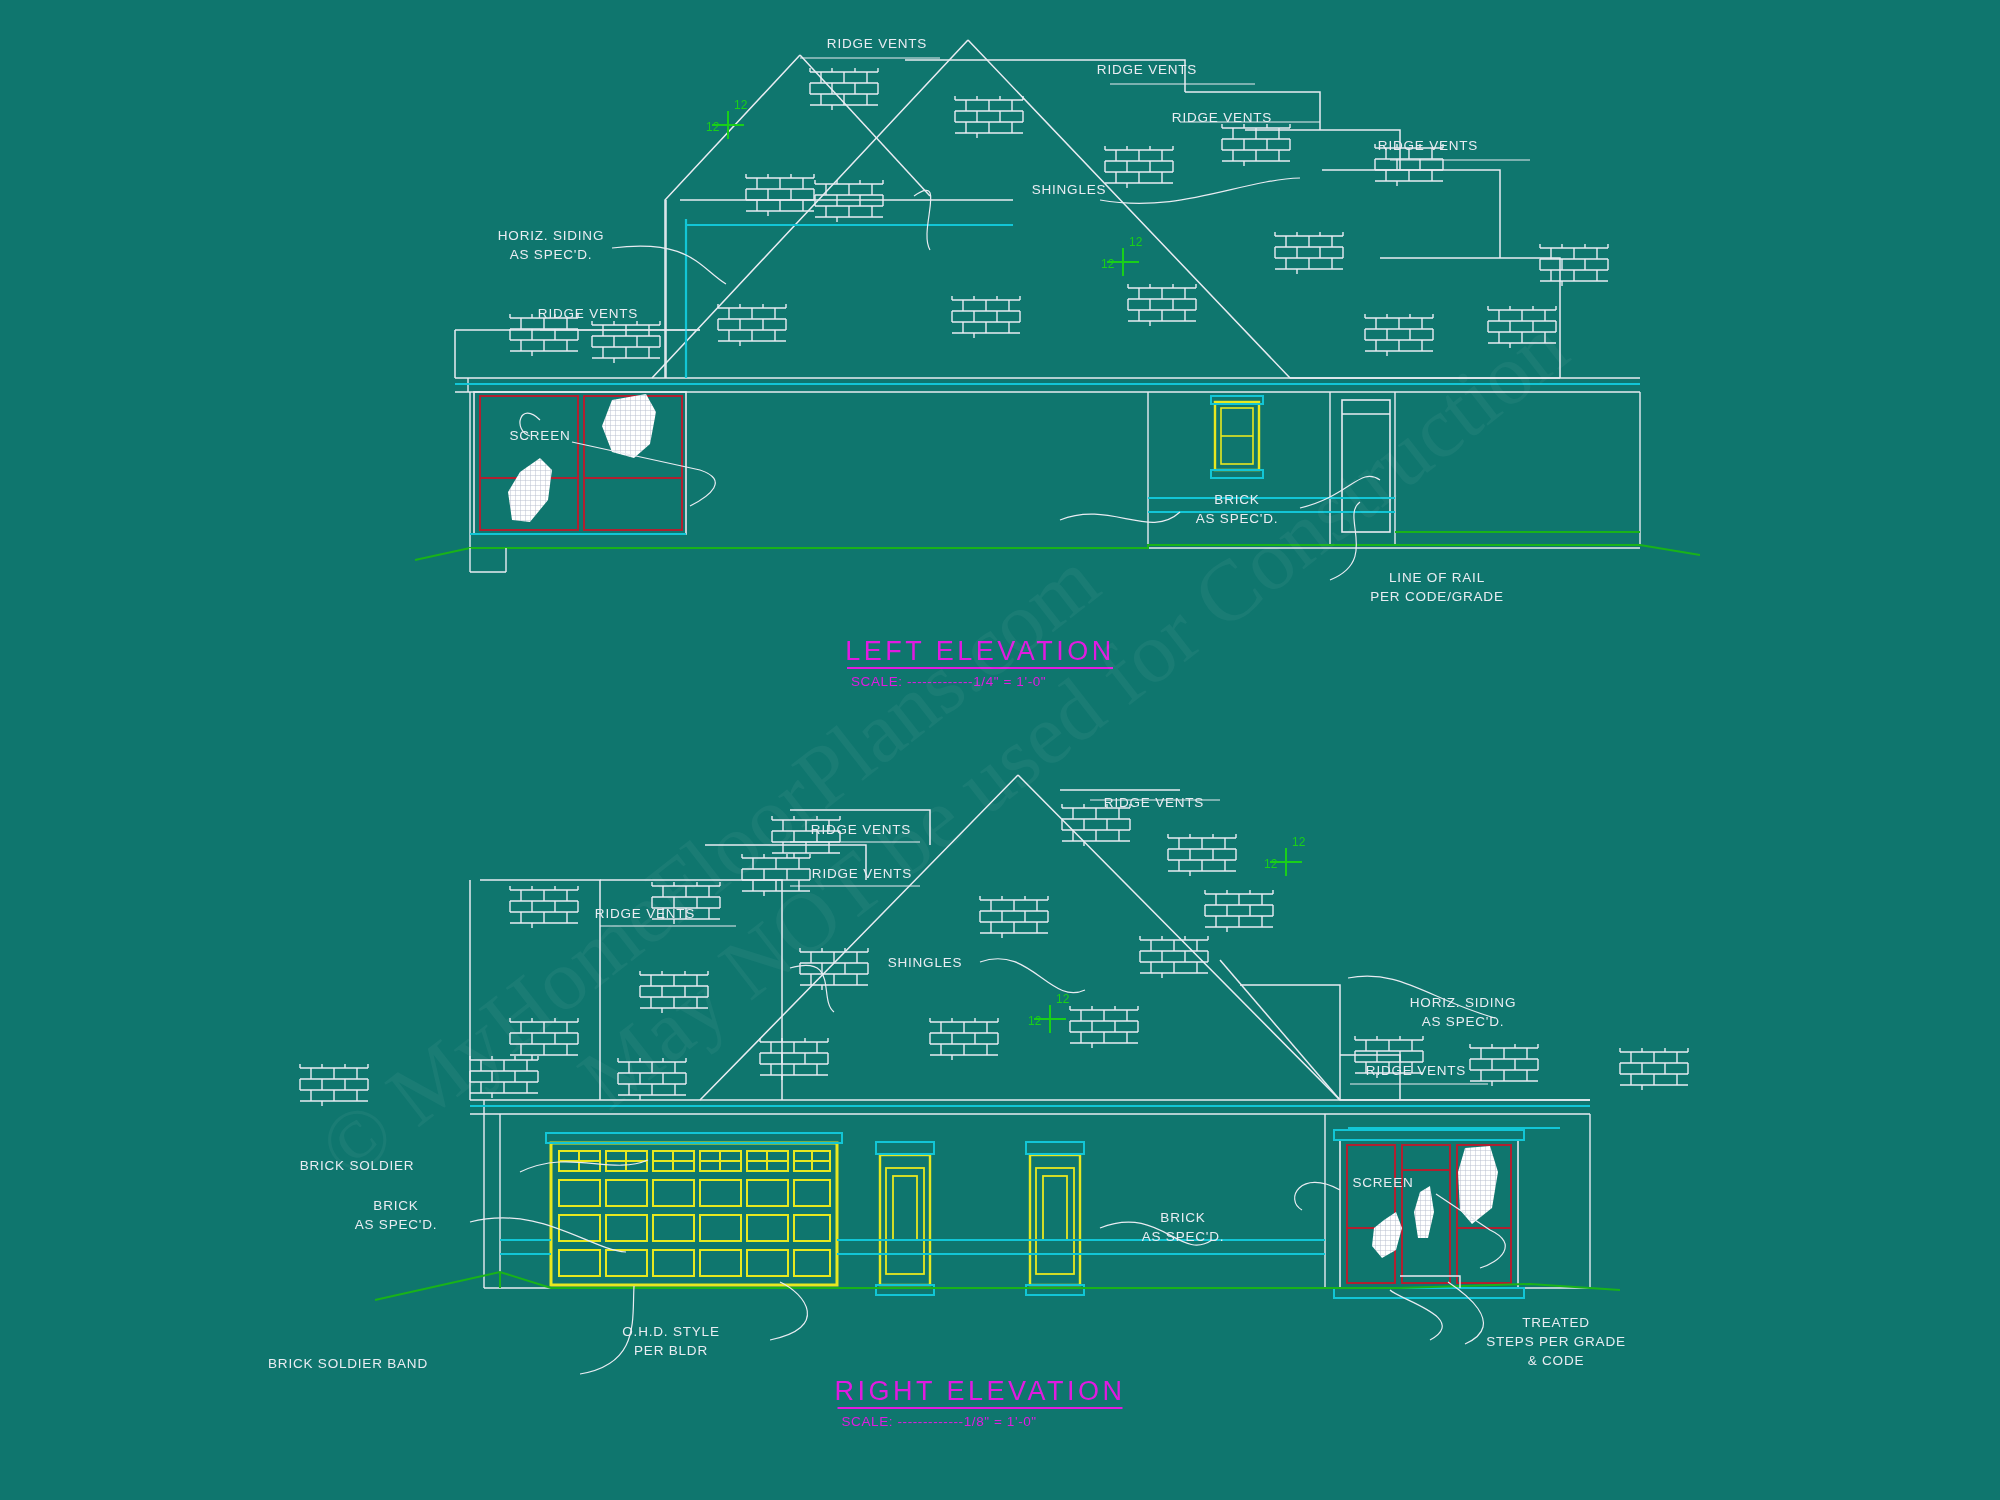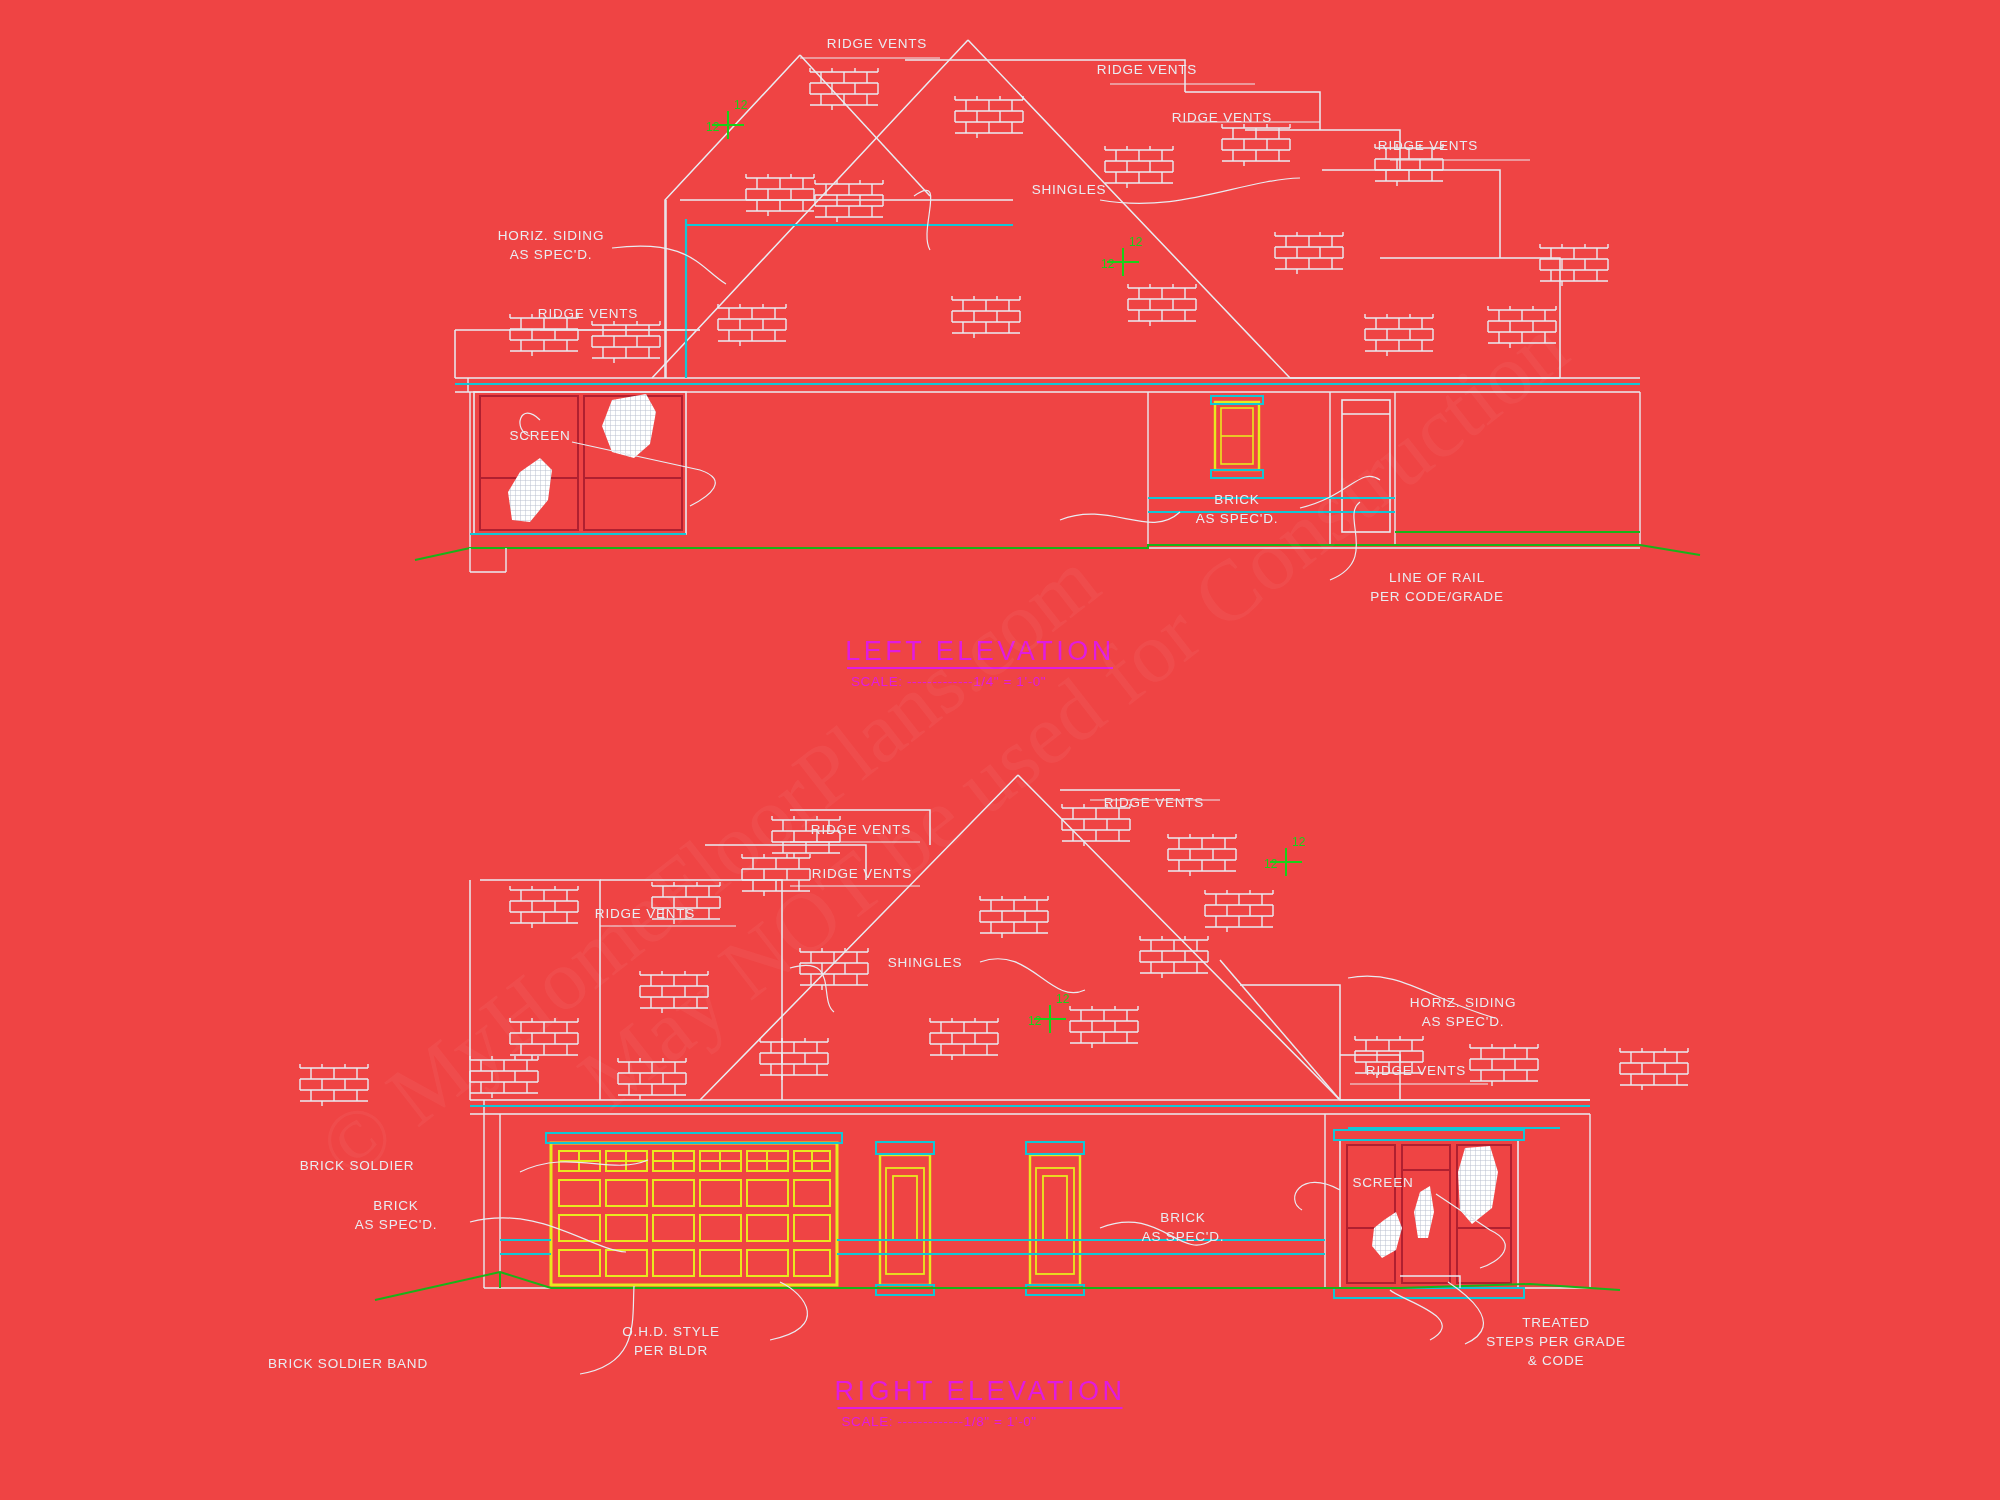--- a/index.html
+++ b/index.html
@@ -1,17 +1,17 @@
 <!DOCTYPE html>
 <html><head>
 <meta charset="utf-8">
 <style>
   html,body{margin:0;padding:0;background:#2a2a3e;}
   body{width:2000px;height:1500px;overflow:hidden;font-family:"Liberation Sans",sans-serif;}
-  #stage{position:relative;width:2000px;height:1500px;background:#ef4444;}
+  #stage{position:relative;width:2000px;height:1500px;background:#0f766e;}
   svg.layer{position:absolute;left:0;top:0;width:2000px;height:1500px;}
   .wm{position:absolute;pointer-events:none;color:#ffffff;opacity:.045;
       font-family:"Liberation Serif",serif;white-space:nowrap;font-weight:400;}
   .wm1{left:300px;top:1120px;font-size:86px;transform:rotate(-38deg);transform-origin:0 0;}
   .wm2{left:560px;top:1050px;font-size:86px;transform:rotate(-38deg);transform-origin:0 0;}
 </style>
 </head>
 <body>
 
 <div id="stage">

